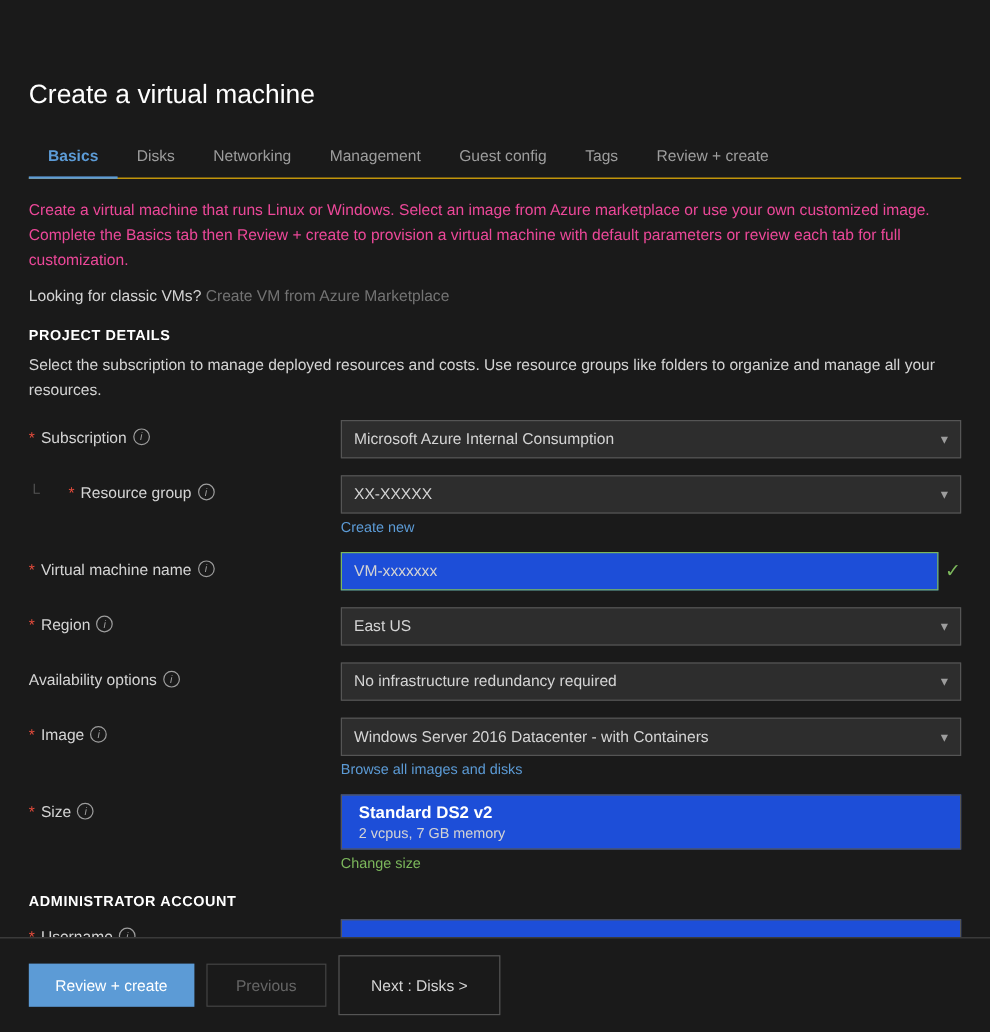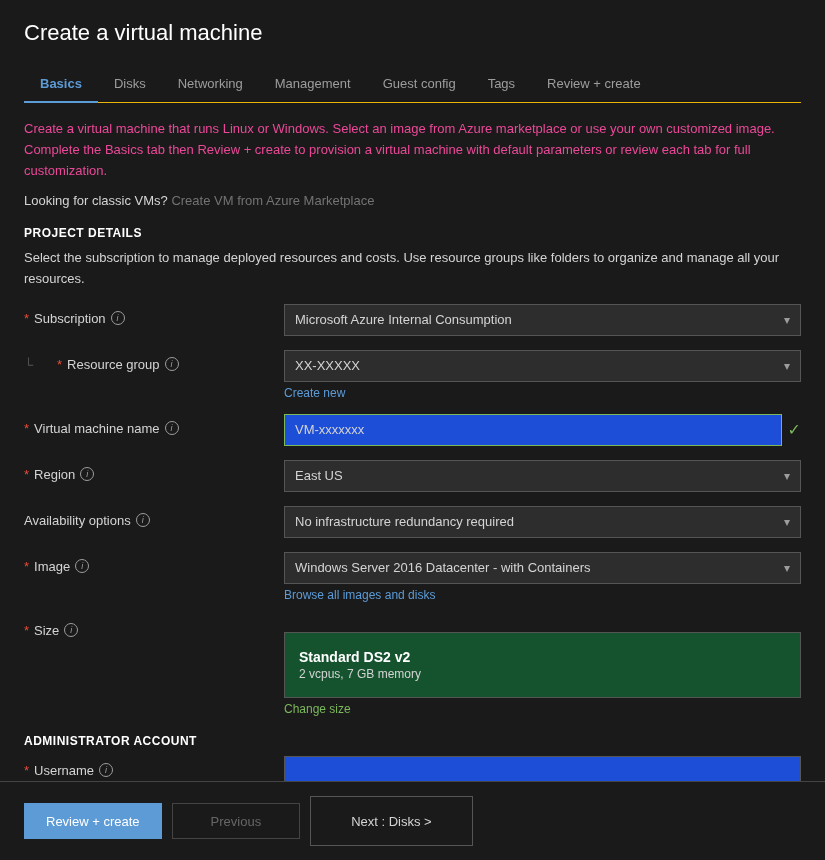--- a/index.html
+++ b/index.html
@@ -13,20 +13,21 @@
     }
     .page-container {
       background: #1a1a1a;
       padding: 20px 24px 0 24px;
     }
     .page-title {
       color: #ffffff;
       font-size: 22px;
       font-weight: 300;
       margin-bottom: 20px;
+      margin-top: 46px;
     }
     .tabs-bar {
       display: flex;
       border-bottom: 1px solid #eab308;
       margin-bottom: 16px;
     }
     .tab-item {
       padding: 10px 16px;
       cursor: pointer;
       color: #9d9d9d;
@@ -136,25 +137,24 @@
     .text-input.valid {
       border: 1px solid #7cb85c;
     }
     .create-new-link {
       color: #5c9bd6;
       font-size: 12px;
       cursor: pointer;
       margin-top: 4px;
     }
     .size-box {
-      background: #14532d;
+      background: #1d4ed8;
       border: 1px solid #555;
-      padding: 16px 14px;
+      padding: 6px 14px;
       width: 100%;
-      margin-top: 16px;
     }
     .size-name {
       color: #ffffff;
       font-size: 14px;
       font-weight: 600;
     }
     .size-detail {
       color: #d4d4d4;
       font-size: 12px;
       margin-top: 2px;
@@ -190,35 +190,35 @@
       border: none;
       padding: 8px 22px;
       font-size: 13px;
       cursor: pointer;
       height: 36px;
     }
     .btn-secondary {
       background: transparent;
       color: #d4d4d4;
       border: 1px solid #555;
-      padding: 8px 38px;
+      padding: 8px 24px;
       font-size: 13px;
       cursor: pointer;
       height: 36px;
     }
     .btn-secondary.disabled {
       color: #666;
       border-color: #444;
       cursor: default;
     }
     .btn-next {
       background: transparent;
       color: #d4d4d4;
       border: 1px solid #555;
-      padding: 8px 40px;
+      padding: 8px 26px;
       font-size: 13px;
       cursor: pointer;
       height: 50px;
     }
     .valid-check {
       color: #7cb85c;
       font-size: 16px;
       margin-left: 6px;
     }
     .vm-name-wrap {

